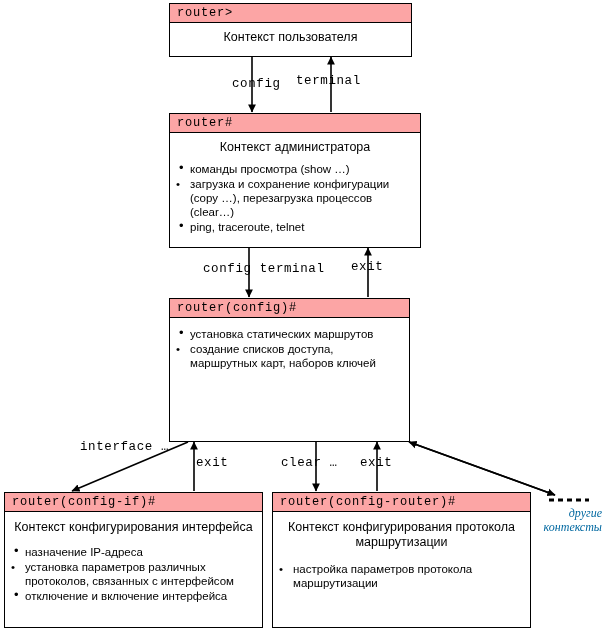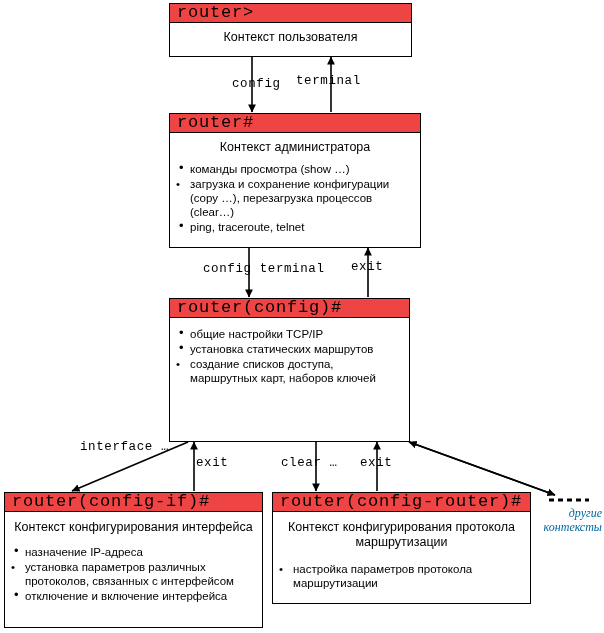--- a/index.html
+++ b/index.html
@@ -23,24 +23,24 @@
   .box {
     position: absolute;
     box-sizing: border-box;
     border: 1.5px solid #000;
     background: #ffffff;
     z-index: 3;
   }
   .box-header {
     box-sizing: border-box;
     height: 19px;
-    background: #ef4444;
+    background: #fca5a5;
     border-bottom: 1.5px solid #000;
     font-family: "Liberation Mono", monospace;
-    font-size: 17px;
+    font-size: 12px;
     line-height: 18px;
     letter-spacing: 0.8px;
     padding-left: 7px;
     color: #000;
     white-space: nowrap;
     overflow: hidden;
   }
   .box-title {
     text-align: center;
     font-size: 12.5px;
@@ -145,37 +145,36 @@
   <ul class="box-list">
     <li>команды просмотра (show …)</li>
     <li class="wrap"><span class="bul">•</span><span>загрузка и сохранение конфигурации (copy …), перезагрузка процессов (clear…)</span></li>
     <li>ping, traceroute, telnet</li>
   </ul>
 </div>
 
 <div class="box" style="left:169px; top:298px; width:241px; height:144px;">
   <div class="box-header">router(config)#</div>
   <ul class="box-list" style="padding-top:9px;">
-    <li>общие настройки TCP/IP</li>
     <li>установка статических маршрутов</li>
     <li class="wrap"><span class="bul">•</span><span>создание списков доступа, маршрутных карт, наборов ключей</span></li>
   </ul>
 </div>
 
 <div class="box" style="left:4px; top:492px; width:259px; height:136px;">
   <div class="box-header">router(config-if)#</div>
   <div class="box-title" style="padding-top:8px;">Контекст конфигурирования интерфейса</div>
   <ul class="box-list" style="padding-top:8px;">
     <li>назначение IP-адреса</li>
     <li class="wrap"><span class="bul">•</span><span>установка параметров различных протоколов, связанных с интерфейсом</span></li>
     <li>отключение и включение интерфейса</li>
   </ul>
 </div>
 
-<div class="box" style="left:272px; top:492px; width:259px; height:112px;">
+<div class="box" style="left:272px; top:492px; width:259px; height:136px;">
   <div class="box-header">router(config-router)#</div>
   <div class="box-title" style="padding-top:8px;">Контекст конфигурирования протокола маршрутизации</div>
   <ul class="box-list" style="padding-top:10px;">
     <li class="wrap"><span class="bul">•</span><span>настройка параметров протокола маршрутизации</span></li>
   </ul>
 </div>
 
 <div class="edge-label" style="left:232px; top:77px;">config</div>
 <div class="edge-label" style="left:296px; top:74px;">terminal</div>
 <div class="edge-label" style="left:203px; top:262px;">config terminal</div>

